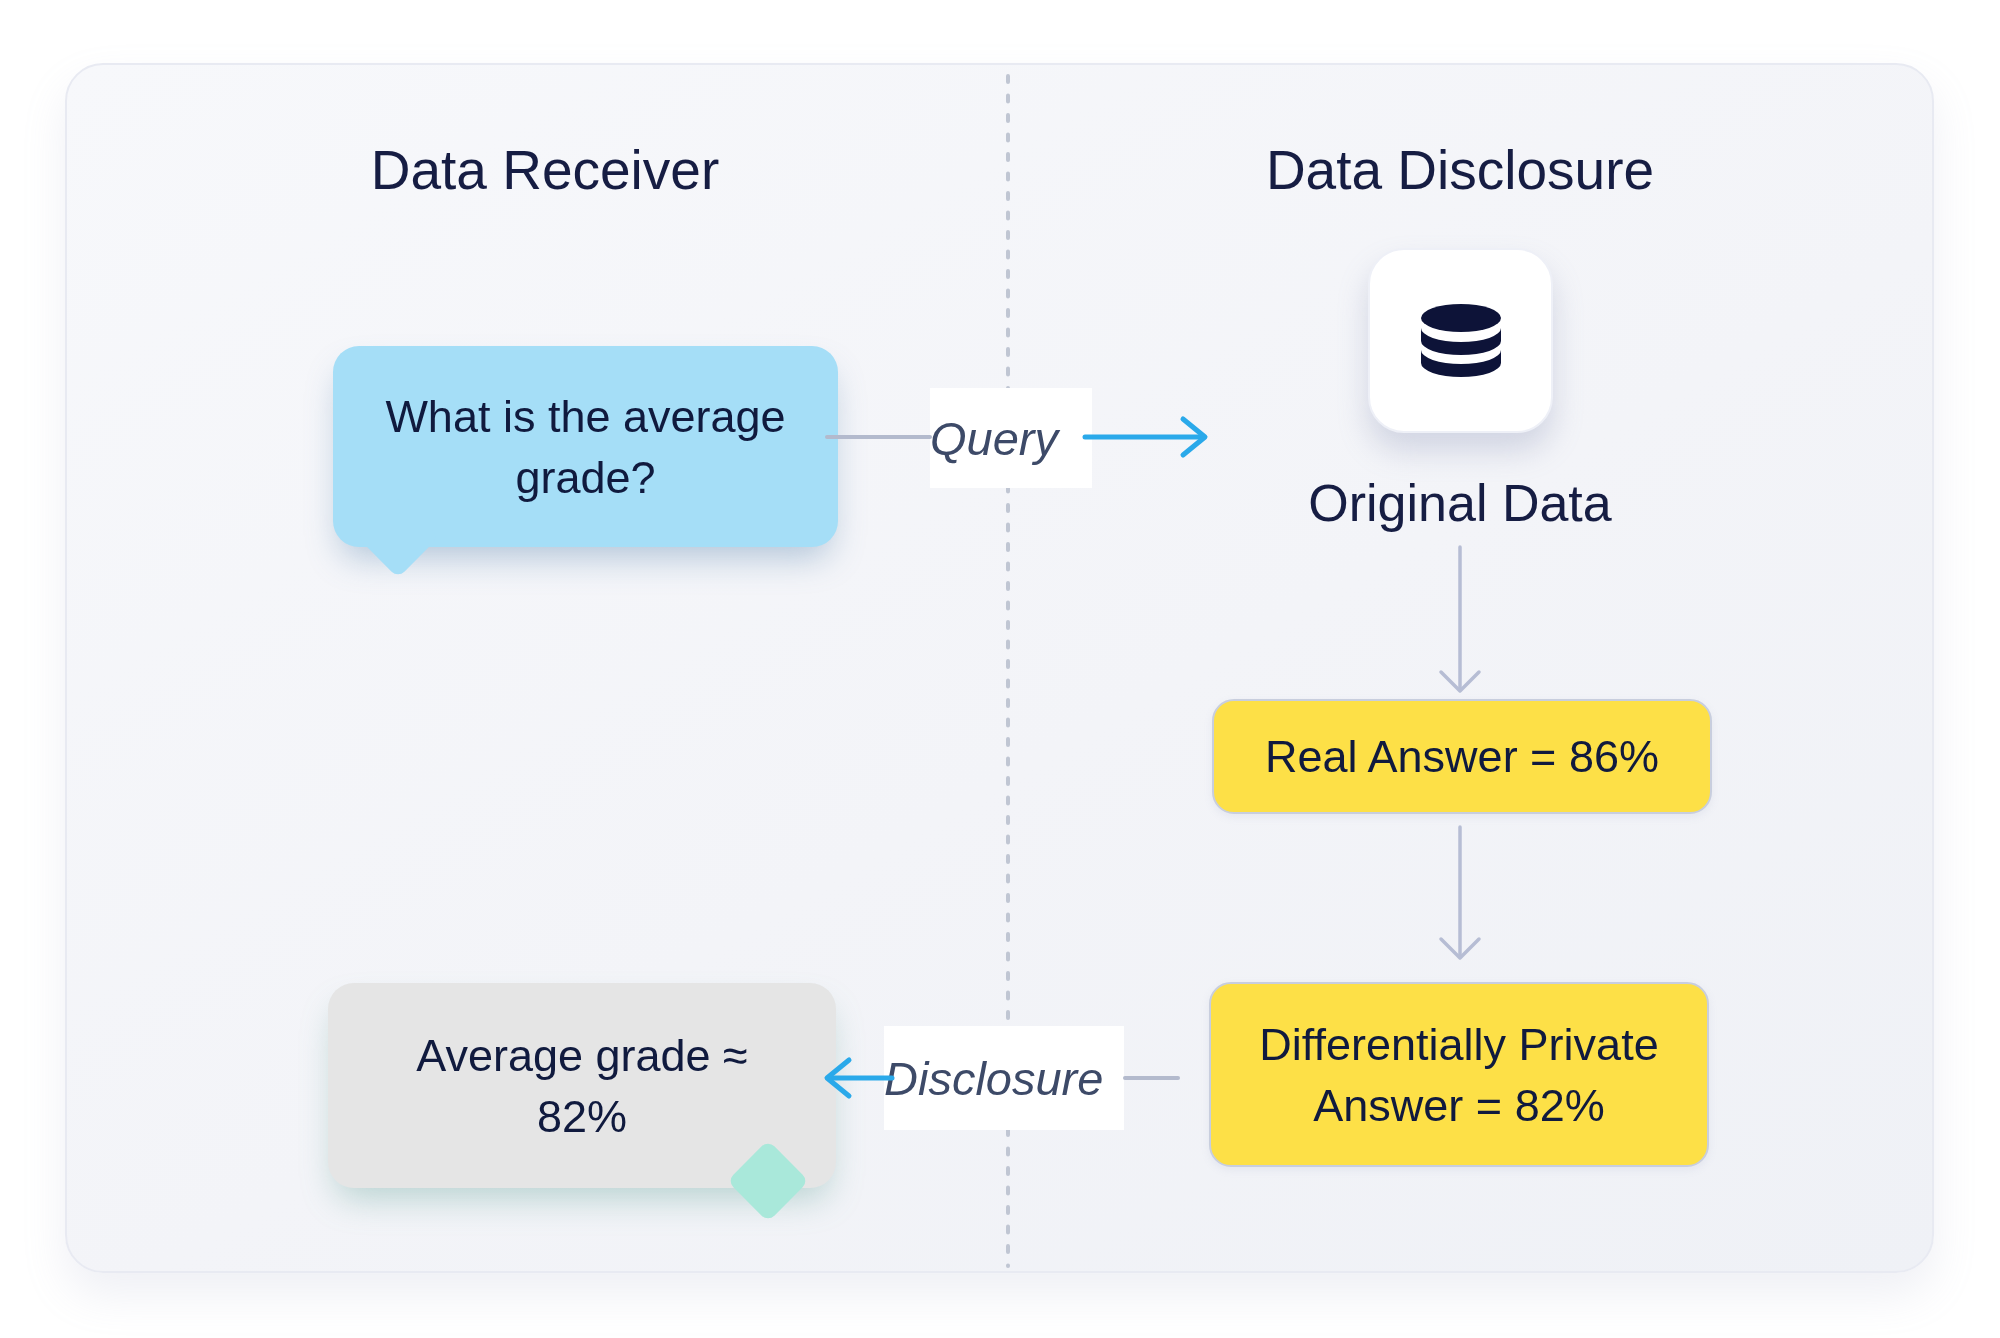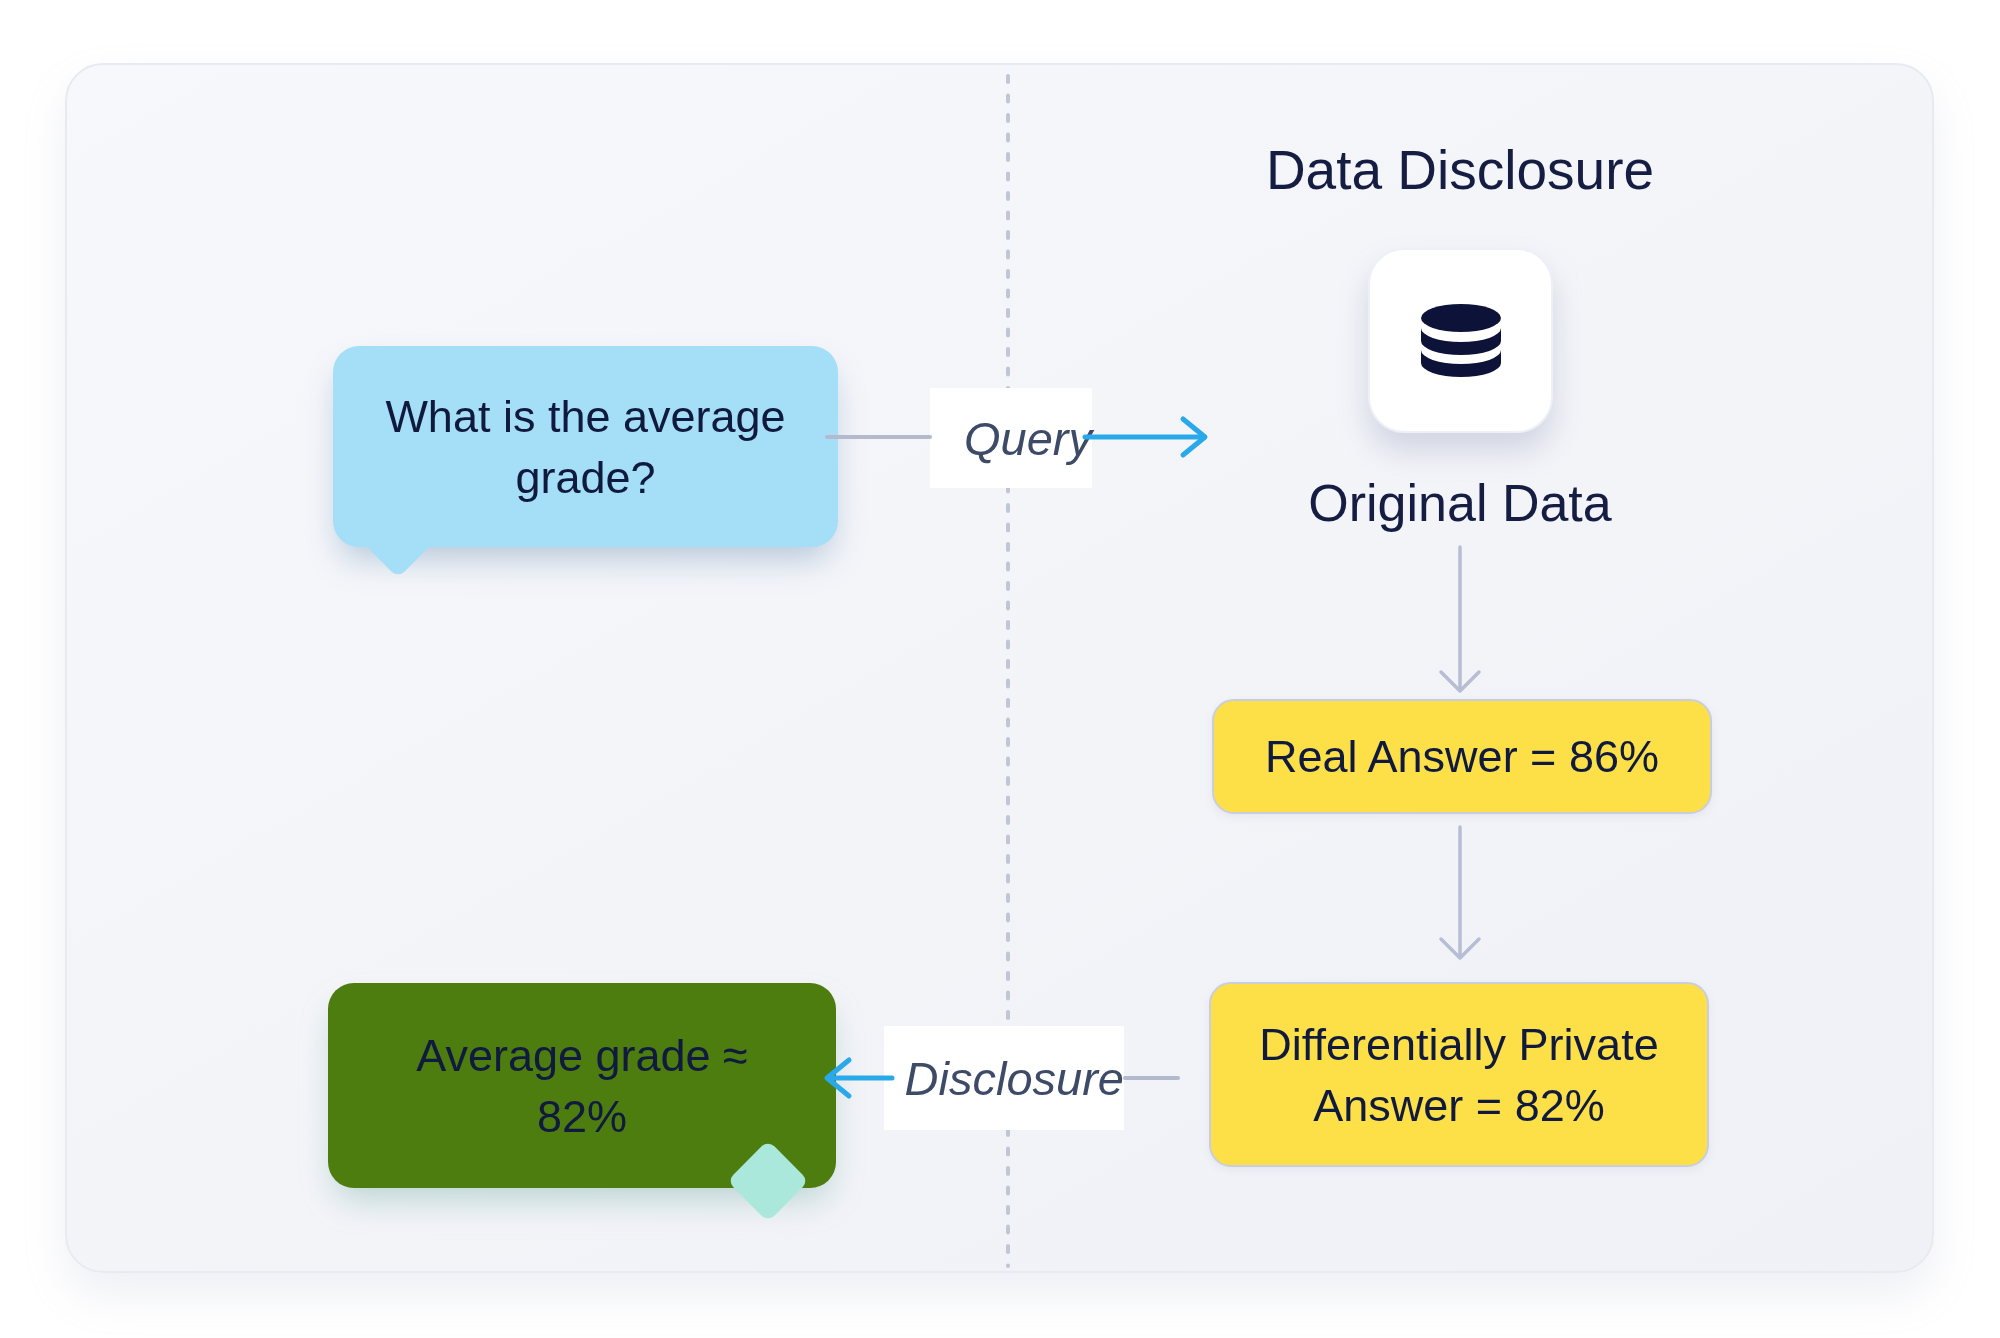--- a/index.html
+++ b/index.html
@@ -59,39 +59,39 @@
   }
   .bubble-blue {
     left: 292px; top: 346px;
     width: 505px; height: 201px;
     background: #a5def7;
     box-shadow: 0 18px 34px -8px rgba(96,138,178,0.45);
   }
   .bubble-green {
     left: 287px; top: 983px;
     width: 508px; height: 205px;
-    background: #4d7c0f;
+    background: #e5e5e5;
     box-shadow: 0 18px 34px -8px rgba(96,160,150,0.40);
   }
   .tail {
     position: absolute;
     width: 58px; height: 58px;
     border-radius: 9px;
     transform: rotate(45deg);
   }
   .tail-blue  { left: 36px;  top: 162px; background: #a5def7; }
   .tail-green { left: 411px; top: 169px; background: #a9e8da; }
   .bubble-text { position: relative; width: 100%; }
 
   .flow-label-patch {
     position: absolute;
     background: #ffffff;
     display: flex;
     align-items: center;
-    justify-content: flex-end;
+    justify-content: flex-start;
   }
   .patch-query      { left: 930px; top: 388px;  width: 162px; height: 100px; }
   .patch-disclosure { left: 884px; top: 1026px; width: 240px; height: 104px; }
   .flow-label {
     font-style: italic;
     font-size: 47px;
     color: #3d4a68;
     white-space: nowrap;
   }
 
@@ -144,20 +144,21 @@
 <body>
 
 <div class="canvas">
 
   <div class="card"></div>
 
   <svg class="layer">
     <line x1="1008" y1="76" x2="1008" y2="1266" stroke="#c0c6d3" stroke-width="4" stroke-linecap="round" stroke-dasharray="6 13.5"></line>
   </svg>
 
+  <div class="section-title title-left">Data Receiver</div>
   <div class="section-title title-right">Data Disclosure</div>
 
   <div class="bubble bubble-blue">
     <div class="tail tail-blue"></div>
     <div class="bubble-text">
       <div>What is the average</div>
       <div>grade?</div>
     </div>
   </div>
 

